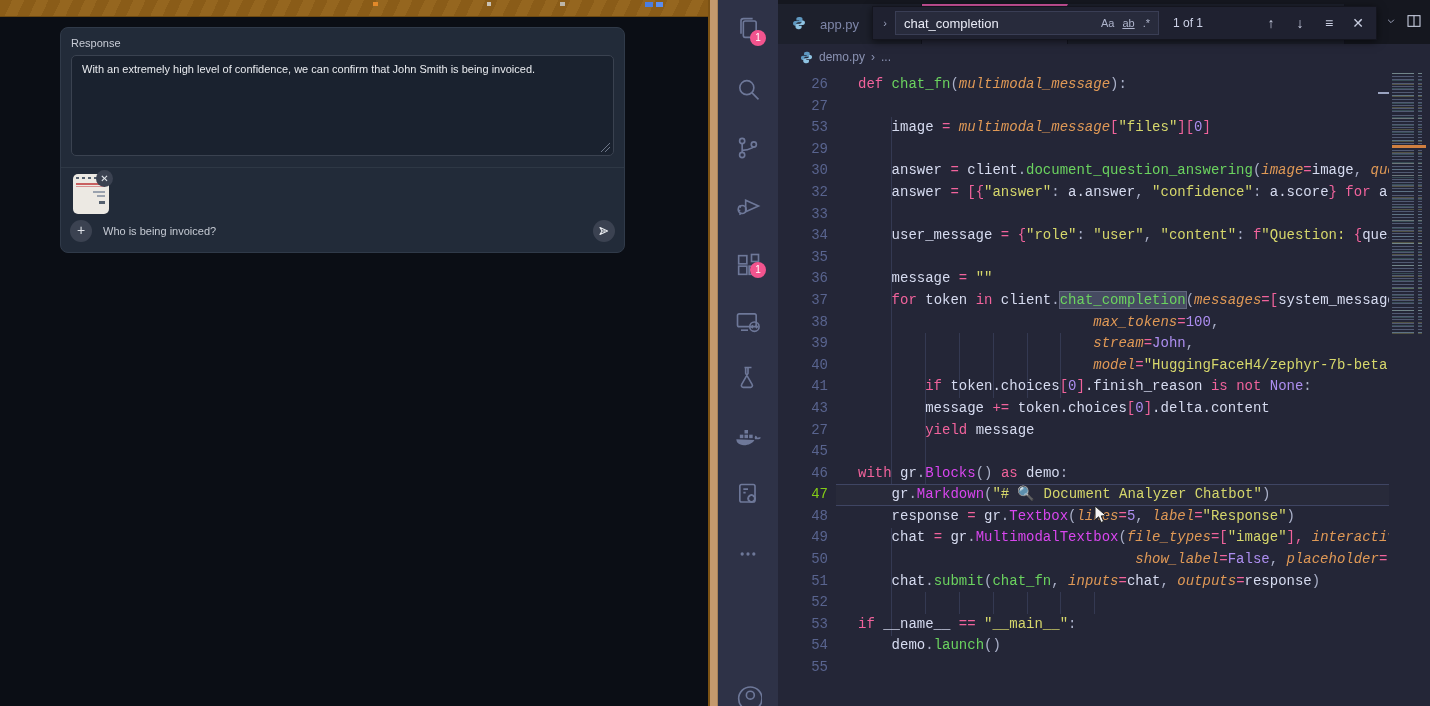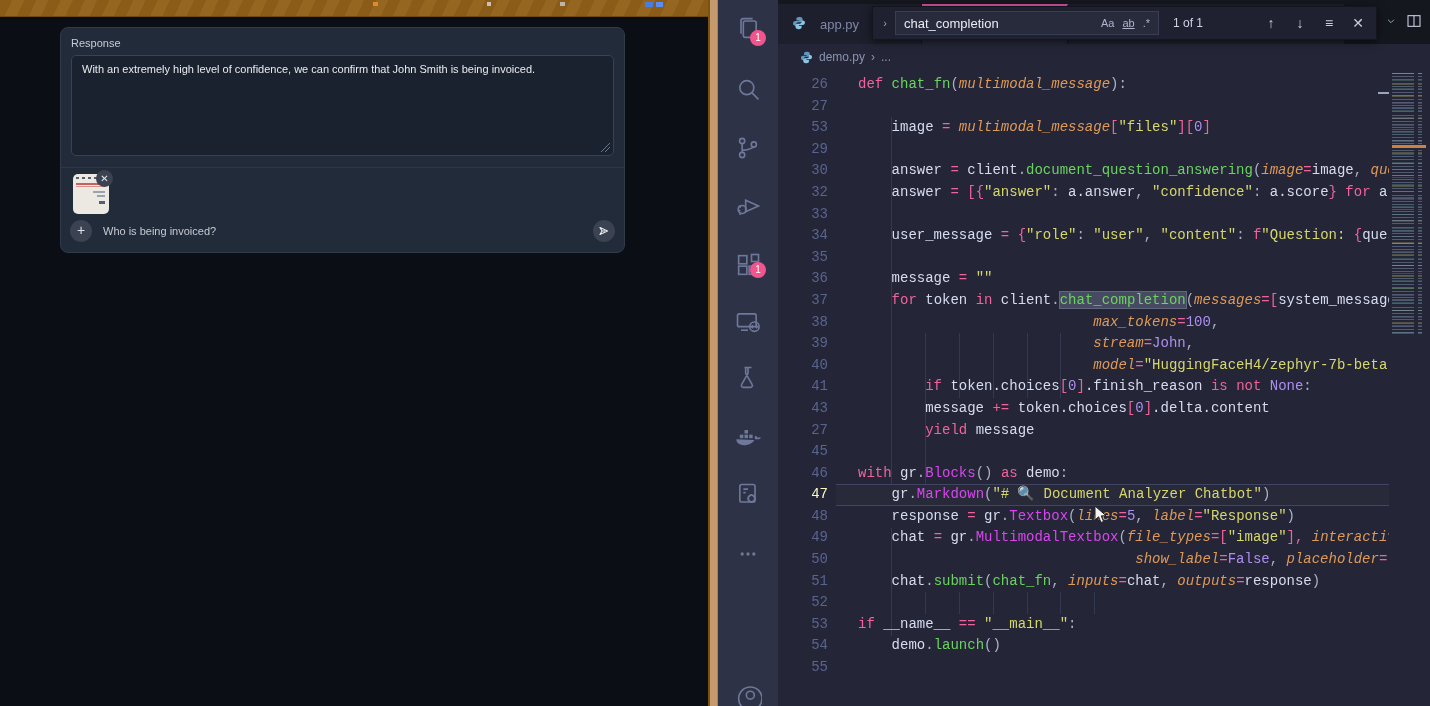--- a/index.html
+++ b/index.html
@@ -65,21 +65,21 @@
 
   .breadcrumb { position:absolute; left:0; top:44px; right:41px; height:26px; background:#242637;
     display:flex; align-items:center; padding-left:22px; gap:6px; font-size:12px; color:#8a92b2; }
 
   .codearea { position:absolute; left:0; top:70px; right:41px; bottom:0; background:#242637; overflow:hidden; }
   .rows { position:absolute; left:0; top:4px; right:0; }
   .row { position:relative; height:21.6px; line-height:21.6px; white-space:pre;
     font-family:Liberation Mono, monospace; font-size:14px; }
   .row .ln { position:absolute; left:0; width:50px; text-align:right; color:#59648f; }
   .row .ct { position:absolute; left:80px; }
-  .row.current .ln { color:#fef9c3; }
+  .row.current .ln { color:#84cc16; }
   .curbox { position:absolute; left:58px; right:0; top:0; height:21.6px;
     border-top:1px solid #3f4563; border-bottom:1px solid #3f4563; background:rgba(255,255,255,0.02); }
   .v { color:#d6dbf0; } .k { color:#f1639c; } .f { color:#6bd35f; } .c { color:#d946ef; }
   .p { color:#e09956; font-style:italic;margin-top:29px; } .s { color:#d6d76b; } .n { color:#ad8ef0; } .u { color:#aab0c8; }
   .hl { background:rgba(135,146,178,0.35); outline:1px solid rgba(190,200,230,0.4); }
   .iguide { position:absolute; width:1px; background:#343952; }
 
   .findwidget { position:absolute; left:94px; top:6px; width:505px; height:34px; background:#1f2130;
     border:1px solid #14151e; box-shadow:0 2px 8px rgba(0,0,0,0.55); display:flex; align-items:center;
     padding:0 6px 0 4px; z-index:20; }

